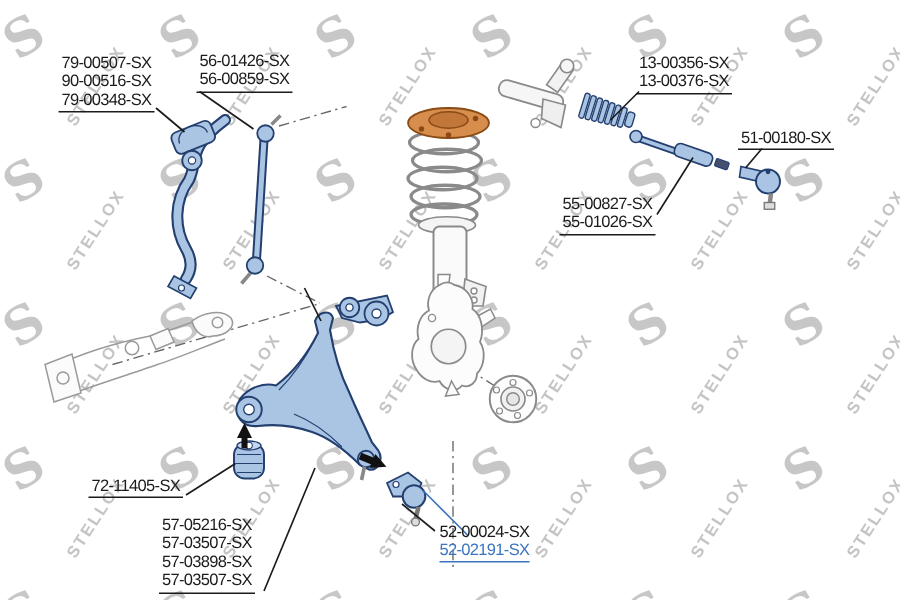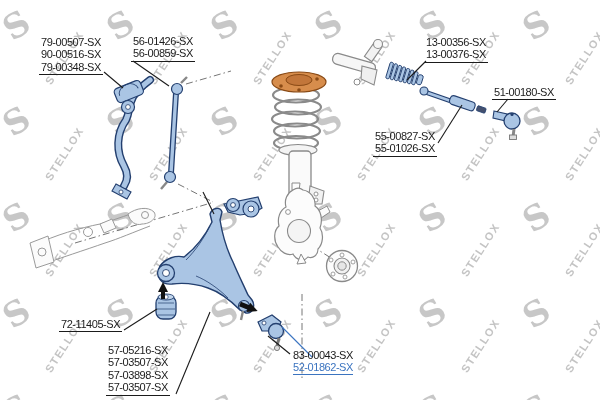--- a/index.html
+++ b/index.html
@@ -308,18 +308,18 @@
     </div>
 
     <div class="label ul" style="left:106px;top:344px">
       <div>57-05216-SX</div>
       <div>57-03507-SX</div>
       <div>57-03898-SX</div>
       <div>57-03507-SX</div>
     </div>
 
     <div class="label" style="left:291px;top:349px">
-      <div>83-00043-SX</div>
-      <div><span class="lnk">52-01862-SX</span></div>
+      <div>52-00024-SX</div>
+      <div><span class="lnk">52-02191-SX</span></div>
     </div>
 
   </div>
 </div>
 
 </body></html>

